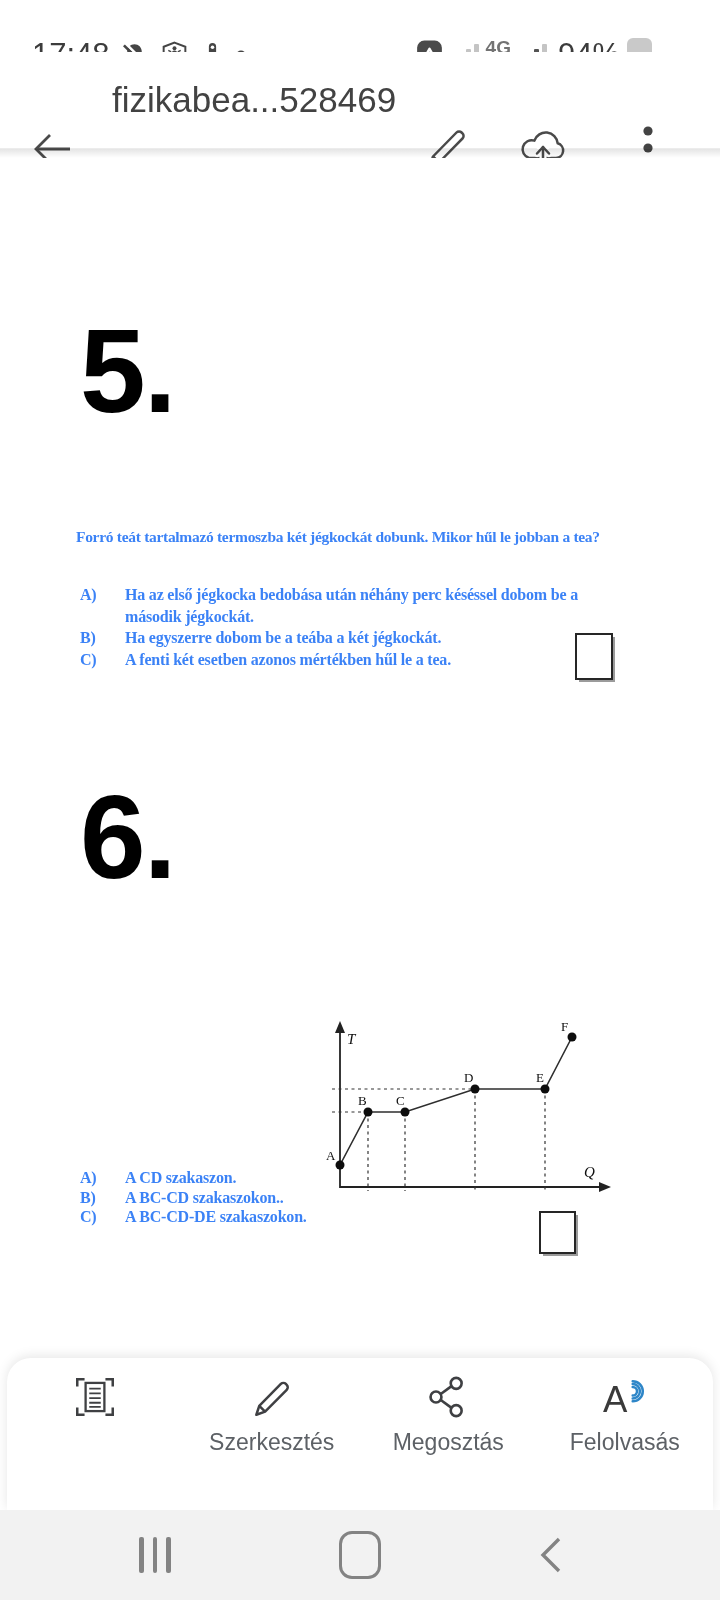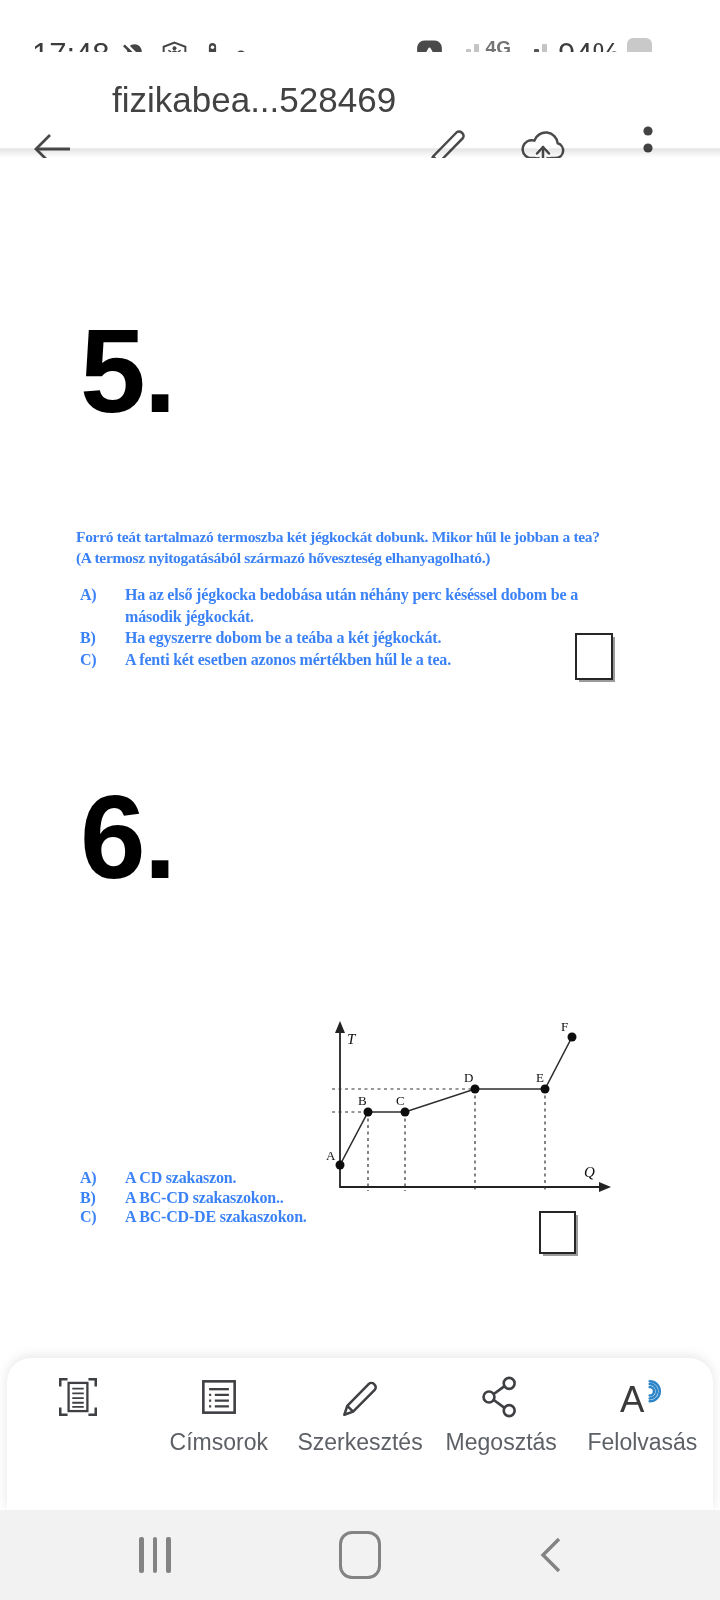--- a/index.html
+++ b/index.html
@@ -162,21 +162,20 @@
   </svg>
 </div>
 <div class="appbar-shadow"></div>
 
 <div class="page">
 
   <div class="bignum" style="top:154px">5.</div>
 
   <div class="q5-text serif">
     <div>Forró teát tartalmazó termoszba két jégkockát dobunk. Mikor hűl le jobban a tea?</div>
-    <div>(A termosz nyitogatásából származó hőveszteség elhanyagolható.)</div>
   </div>
 
   <div class="opts opts5 serif">
     <div class="opt-row">
       <span class="opt-letter">A)</span>
       <span class="opt-text">Ha az első jégkocka bedobása után néhány perc késéssel dobom be a második jégkockát.</span>
     </div>
     <div class="opt-row">
       <span class="opt-letter">B)</span>
       <span class="opt-text">Ha egyszerre dobom be a teába a két jégkockát.</span>
@@ -241,30 +240,20 @@
   <div class="tb-item">
     <span class="tb-icon">
       <svg width="48" height="48" viewBox="0 0 46 46" fill="none" stroke="#3f4043">
         <path d="M6 13 V6 H13 M33 6 H40 V13 M40 33 V40 H33 M13 40 H6 V33" stroke-width="2.4"></path>
         <rect x="14" y="9.5" width="18" height="27" stroke-width="2.2"></rect>
         <path d="M17.5 15 h11 M17.5 19.5 h11 M17.5 24 h11 M17.5 28.5 h11 M17.5 32.5 h11" stroke-width="1.7"></path>
       </svg>
     </span>
   </div>
 
-  <div class="tb-item">
-    <span class="tb-icon">
-      <svg width="48" height="48" viewBox="0 0 46 46" fill="none" stroke="#3f4043">
-        <rect x="8" y="8" width="30" height="30" stroke-width="2.5"></rect>
-        <path d="M13.5 15.5 h19" stroke-width="2.2"></path>
-        <path d="M13.5 21 h2 M19 21 h13.5 M13.5 26.5 h2 M19 26.5 h13.5 M13.5 32 h2 M19 32 h13.5" stroke-width="2.2"></path>
-      </svg>
-    </span>
-    <span class="tb-label">Címsorok</span>
-  </div>
 
   <div class="tb-item">
     <span class="tb-icon">
       <svg width="48" height="48" viewBox="0 0 46 46" fill="none" stroke="#3f4043" stroke-width="2.4" stroke-linejoin="round">
         <path d="M8 40 L10.8 31.5 L31.5 10.5 a3.4 3.4 0 0 1 4.8 0 l0.8 0.8 a3.4 3.4 0 0 1 0 4.8 L16.4 37 L8 40 Z"></path>
         <path d="M10.8 31.5 L16.4 37"></path>
       </svg>
     </span>
     <span class="tb-label">Szerkesztés</span>
   </div>

